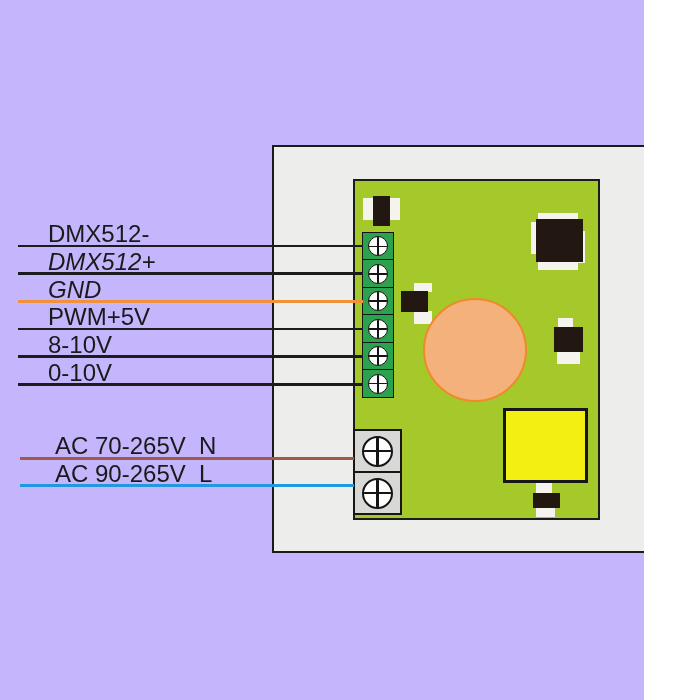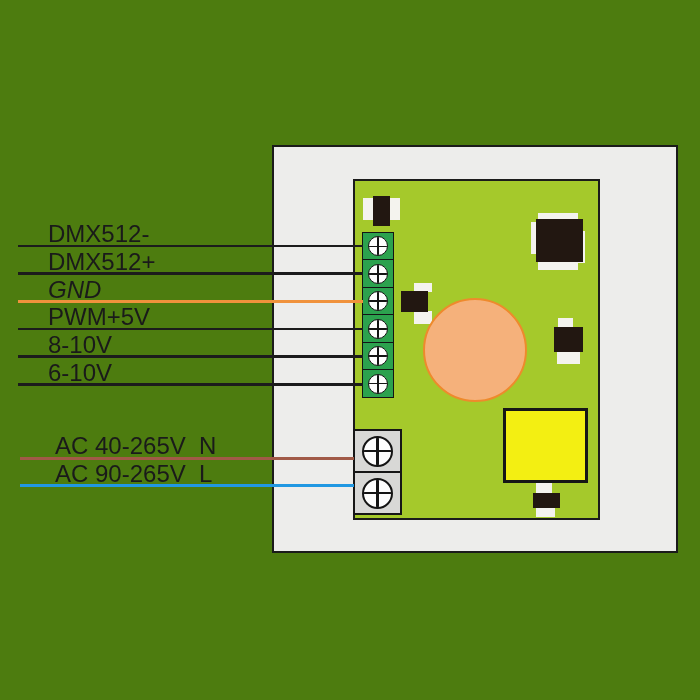--- a/index.html
+++ b/index.html
@@ -1,17 +1,17 @@
 <!DOCTYPE html>
 <html><head>
 <meta charset="utf-8">
 <style>
   html,body{margin:0;padding:0;background:#ffffff;}
   body{font-family:"Liberation Sans",sans-serif;}
-  #canvas{position:relative;width:700px;height:700px;background:#4d7c0f;overflow:hidden;}
+  #canvas{position:relative;width:644px;height:700px;background:#c4b5fd;overflow:hidden;}
 
   
   .enclosure{position:absolute;left:272px;top:145px;width:406px;height:408px;
     background:#ededeb;border:2px solid #1b1b1b;box-sizing:border-box;}
 
   
   .board{position:absolute;left:353px;top:179px;width:247px;height:341px;
     background:#a5c92b;border:2px solid #1b1b1b;box-sizing:border-box;z-index:2;}
 
   
@@ -131,28 +131,28 @@
       </div>
       <div class="ac-cell">
         <div class="screw-big"></div>
       </div>
     </div>
 
   <div id="wires">
       <div class="wire" style="left: 18px; top: 244.8px; width: 345px; height: 2.4px; background: rgb(28, 28, 28);"></div>
       <div class="wire-label" style="left: 48px; top: 221px;">DMX512-</div>
       <div class="wire" style="left: 18px; top: 272.3px; width: 345px; height: 2.4px; background: rgb(28, 28, 28);"></div>
-      <div class="wire-label" style="left: 48px; top: 248.5px;">DMX512+</div>
+      <div class="wire-label" style="left: 48px; top: 248.5px; font-style: italic;">DMX512+</div>
       <div class="wire" style="left: 18px; top: 300px; width: 345px; height: 3px; background: rgb(240, 146, 60);"></div>
       <div class="wire-label" style="left: 48px; top: 276.5px; font-style: italic;">GND</div>
       <div class="wire" style="left: 18px; top: 327.8px; width: 345px; height: 2.4px; background: rgb(28, 28, 28);"></div>
       <div class="wire-label" style="left: 48px; top: 304px;">PWM+5V</div>
       <div class="wire" style="left: 18px; top: 355.3px; width: 345px; height: 2.4px; background: rgb(28, 28, 28);"></div>
       <div class="wire-label" style="left: 48px; top: 331.5px;">8-10V</div>
       <div class="wire" style="left: 18px; top: 383.3px; width: 345px; height: 2.4px; background: rgb(28, 28, 28);"></div>
-      <div class="wire-label" style="left: 48px; top: 359.5px;">6-10V</div>
+      <div class="wire-label" style="left: 48px; top: 359.5px;">0-10V</div>
       <div class="wire" style="left: 20px; top: 456.5px; width: 334px; height: 3px; background: rgb(161, 90, 71);"></div>
-      <div class="wire-label" style="left: 55px; top: 433px;">AC 40-265V  N</div>
+      <div class="wire-label" style="left: 55px; top: 433px;">AC 70-265V  N</div>
       <div class="wire" style="left: 20px; top: 484px; width: 334px; height: 3px; background: rgb(33, 152, 226);"></div>
       <div class="wire-label" style="left: 55px; top: 460.5px; text-align: center;">AC 90-265V  L</div>
     </div>
 
 </div>
 
 </body></html>

